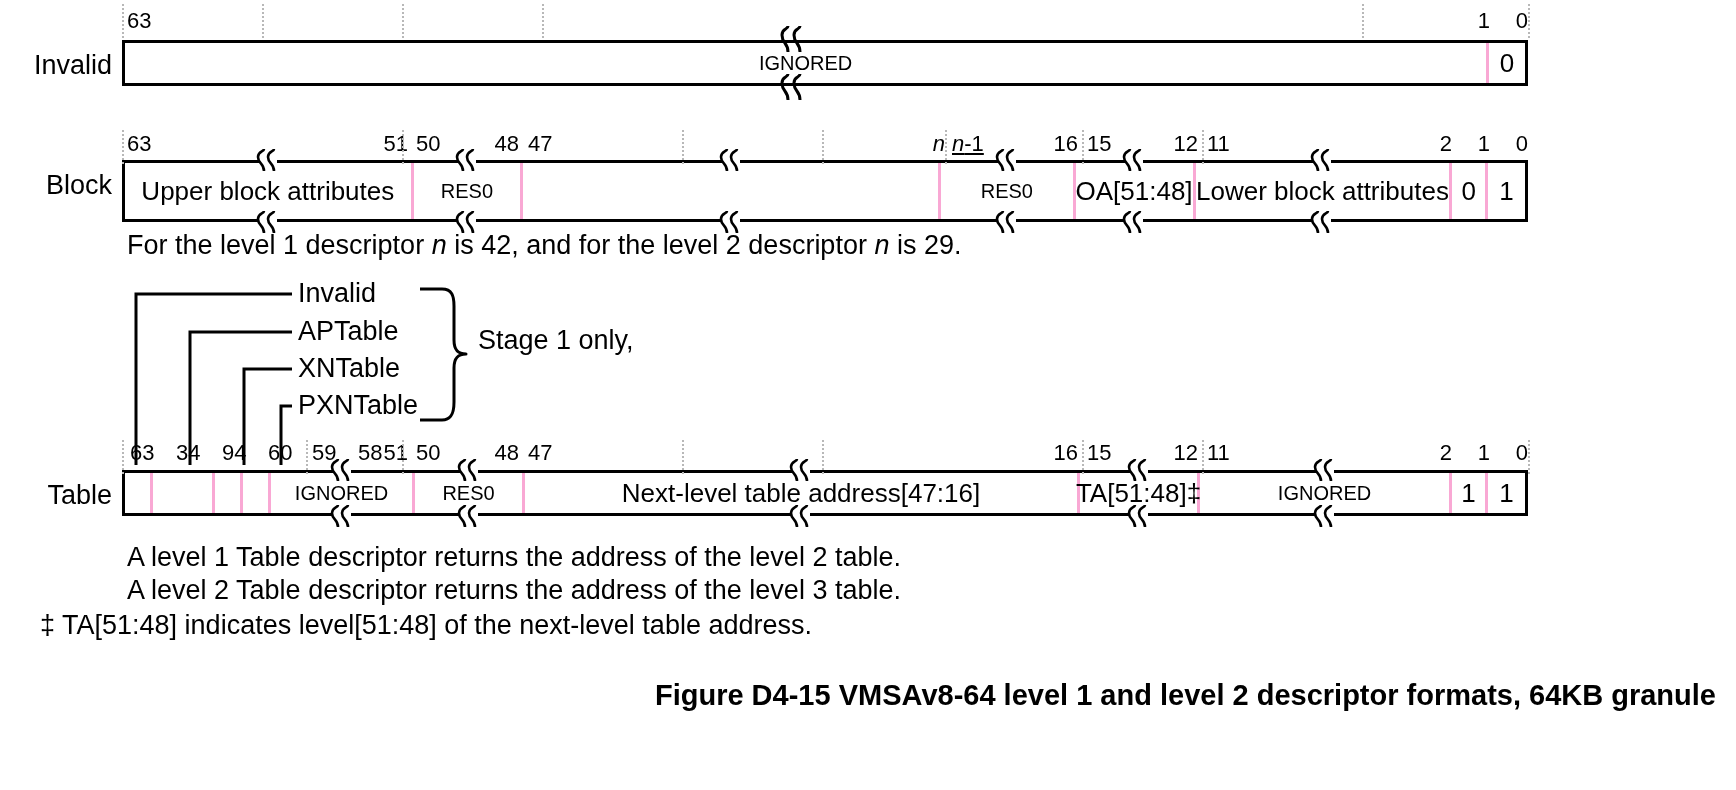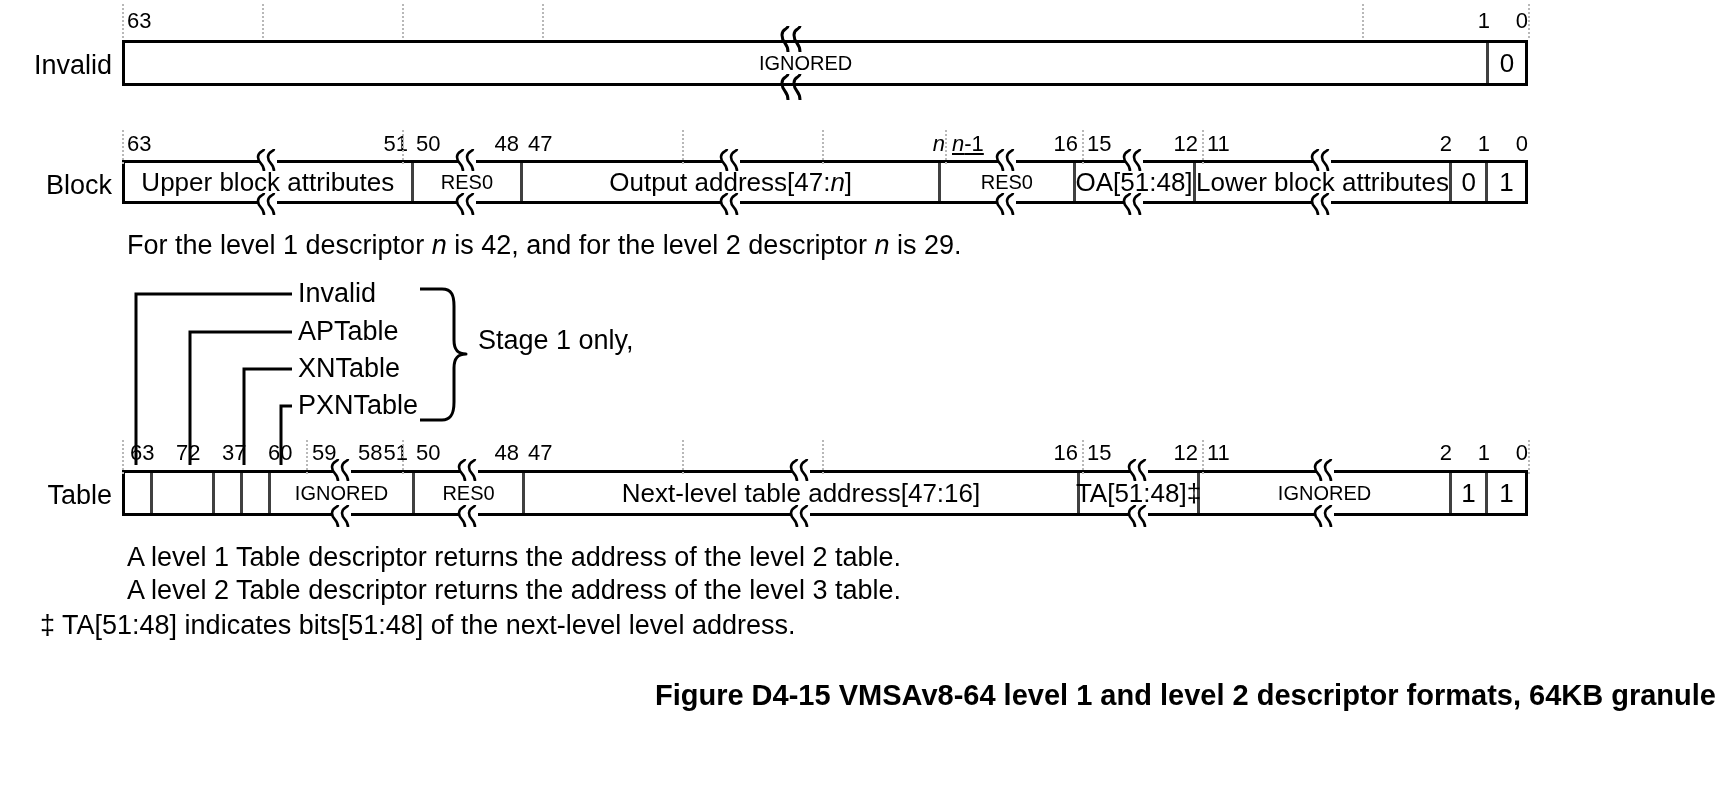--- a/index.html
+++ b/index.html
@@ -17,21 +17,21 @@
     white-space:nowrap;
   }
 
   
   .strip{
     position:absolute;display:flex;box-sizing:border-box;
     border:3px solid #000;background:#fff;
   }
   .cell{
     position:relative;box-sizing:border-box;
-    border-right:3px solid #404040;
+    border-right:3px solid #f9a8d4;
     display:flex;align-items:center;justify-content:center;
     font-size:26px;line-height:1;white-space:nowrap;overflow:visible;
     background:#fff;
   }
   .cell:last-child{border-right:none;}
   .cell.small{font-size:20px;}
 
   
   .brk{position:absolute;left:50%;transform:translateX(-50%);
        width:26px;height:22px;pointer-events:none;}
@@ -100,41 +100,40 @@
     <span class="bit l" style="left: 952px; text-decoration: underline;"><i>n</i>-1</span>
     <span class="bit r" style="left: 1078px;">16</span>
     <span class="bit l" style="left: 1087px;">15</span>
     <span class="bit r" style="left: 1198px;">12</span>
     <span class="bit l" style="left: 1207px;">11</span>
     <span class="bit r" style="left: 1452px;">2</span>
     <span class="bit r" style="left: 1490px;">1</span>
     <span class="bit r" style="left: 1528px;">0</span>
   </div>
 
-<div class="strip" style="left:122px;top:160px;width:1406px;height:44px;">
+<div class="strip" style="left:122px;top:160px;width:1406px;height:62px;">
   <div class="cell" style="width:290px;">Upper block attributes<svg class="brk top" viewBox="0 0 26 22">
         <rect x="4" y="0" width="18" height="22" fill="#fff" stroke="none"></rect>
         <path d="M9 22 C 9 14, 3 15, 3 8 C 3 2, 9 3, 9 0" stroke="#000" stroke-width="2.6" fill="none"></path>
         <path d="M19 22 C 19 14, 13 15, 13 8 C 13 2, 19 3, 19 0" stroke="#000" stroke-width="2.6" fill="none"></path>
       </svg><svg class="brk bot" viewBox="0 0 26 22">
         <rect x="4" y="0" width="18" height="22" fill="#fff" stroke="none"></rect>
         <path d="M9 22 C 9 14, 3 15, 3 8 C 3 2, 9 3, 9 0" stroke="#000" stroke-width="2.6" fill="none"></path>
         <path d="M19 22 C 19 14, 13 15, 13 8 C 13 2, 19 3, 19 0" stroke="#000" stroke-width="2.6" fill="none"></path>
       </svg></div>
   <div class="cell small" style="width:110px;">RES0<svg class="brk top" viewBox="0 0 26 22">
         <rect x="4" y="0" width="18" height="22" fill="#fff" stroke="none"></rect>
         <path d="M9 22 C 9 14, 3 15, 3 8 C 3 2, 9 3, 9 0" stroke="#000" stroke-width="2.6" fill="none"></path>
         <path d="M19 22 C 19 14, 13 15, 13 8 C 13 2, 19 3, 19 0" stroke="#000" stroke-width="2.6" fill="none"></path>
       </svg><svg class="brk bot" viewBox="0 0 26 22">
         <rect x="4" y="0" width="18" height="22" fill="#fff" stroke="none"></rect>
         <path d="M9 22 C 9 14, 3 15, 3 8 C 3 2, 9 3, 9 0" stroke="#000" stroke-width="2.6" fill="none"></path>
         <path d="M19 22 C 19 14, 13 15, 13 8 C 13 2, 19 3, 19 0" stroke="#000" stroke-width="2.6" fill="none"></path>
       </svg></div>
   <div class="cell" style="width:420px;">
-    <span>Output address[47:<i>n</i>]</span>
   <svg class="brk top" viewBox="0 0 26 22">
         <rect x="4" y="0" width="18" height="22" fill="#fff" stroke="none"></rect>
         <path d="M9 22 C 9 14, 3 15, 3 8 C 3 2, 9 3, 9 0" stroke="#000" stroke-width="2.6" fill="none"></path>
         <path d="M19 22 C 19 14, 13 15, 13 8 C 13 2, 19 3, 19 0" stroke="#000" stroke-width="2.6" fill="none"></path>
       </svg>
       <svg class="brk bot" viewBox="0 0 26 22">
         <rect x="4" y="0" width="18" height="22" fill="#fff" stroke="none"></rect>
         <path d="M9 22 C 9 14, 3 15, 3 8 C 3 2, 9 3, 9 0" stroke="#000" stroke-width="2.6" fill="none"></path>
         <path d="M19 22 C 19 14, 13 15, 13 8 C 13 2, 19 3, 19 0" stroke="#000" stroke-width="2.6" fill="none"></path>
       </svg>
@@ -196,22 +195,22 @@
 </svg>
 
 <div class="annot" style="left:478px;top:323px;">
   <div>Stage 1 only,</div>
 </div>
 
 <div class="rowlabel" style="left:0;width:112px;top:482px;">Table</div>
 
 <div class="bits" style="left:0;top:442px;width:1736px;">
     <span class="bit l" style="left: 130px;">63</span>
-    <span class="bit l" style="left: 176px;">72</span>
-    <span class="bit l" style="left: 222px;">37</span>
+    <span class="bit l" style="left: 176px;">34</span>
+    <span class="bit l" style="left: 222px;">94</span>
     <span class="bit l" style="left: 268px;">60</span>
     <span class="bit l" style="left: 312px;">59</span>
     <span class="bit l" style="left: 358px;">58</span>
     <span class="bit r" style="left: 408px;">51</span>
     <span class="bit l" style="left: 416px;">50</span>
     <span class="bit r" style="left: 519px;">48</span>
     <span class="bit l" style="left: 528px;">47</span>
     <span class="bit r" style="left: 1078px;">16</span>
     <span class="bit l" style="left: 1087px;">15</span>
     <span class="bit r" style="left: 1198px;">12</span>
@@ -270,21 +269,21 @@
         <rect x="4" y="0" width="18" height="22" fill="#fff" stroke="none"></rect>
         <path d="M9 22 C 9 14, 3 15, 3 8 C 3 2, 9 3, 9 0" stroke="#000" stroke-width="2.6" fill="none"></path>
         <path d="M19 22 C 19 14, 13 15, 13 8 C 13 2, 19 3, 19 0" stroke="#000" stroke-width="2.6" fill="none"></path>
       </svg></div>
   <div class="cell" style="width:36px;">1</div>
   <div class="cell" style="width:37px;">1</div>
 </div>
 
 <div class="para" style="left:127px;top:540px;">A level 1 Table descriptor returns the address of the level 2 table.</div>
 <div class="para" style="left:127px;top:573px;">A level 2 Table descriptor returns the address of the level 3 table.</div>
-<div class="para" style="left:40px;top:608px;">‡ TA[51:48] indicates bits[51:48] of the next-level level address.</div>
+<div class="para" style="left:40px;top:608px;">‡ TA[51:48] indicates level[51:48] of the next-level table address.</div>
 
 <div class="caption" style="left:0;top:672px;width:1716px;text-align:right;margin-top:9px;">Figure D4-15 VMSAv8-64 level 1 and level 2 descriptor formats, 64KB granule</div>
 
 <div class="guide" style="left: 122px; top: 4px; height: 34px;"></div>
 <div class="guide" style="left: 122px; top: 130px; height: 34px;"></div>
 <div class="guide" style="left: 122px; top: 440px; height: 34px;"></div>
 <div class="guide" style="left: 262px; top: 4px; height: 34px;"></div>
 <div class="guide" style="left: 402px; top: 4px; height: 34px;"></div>
 <div class="guide" style="left: 402px; top: 130px; height: 34px;"></div>
 <div class="guide" style="left: 402px; top: 440px; height: 34px;"></div>

